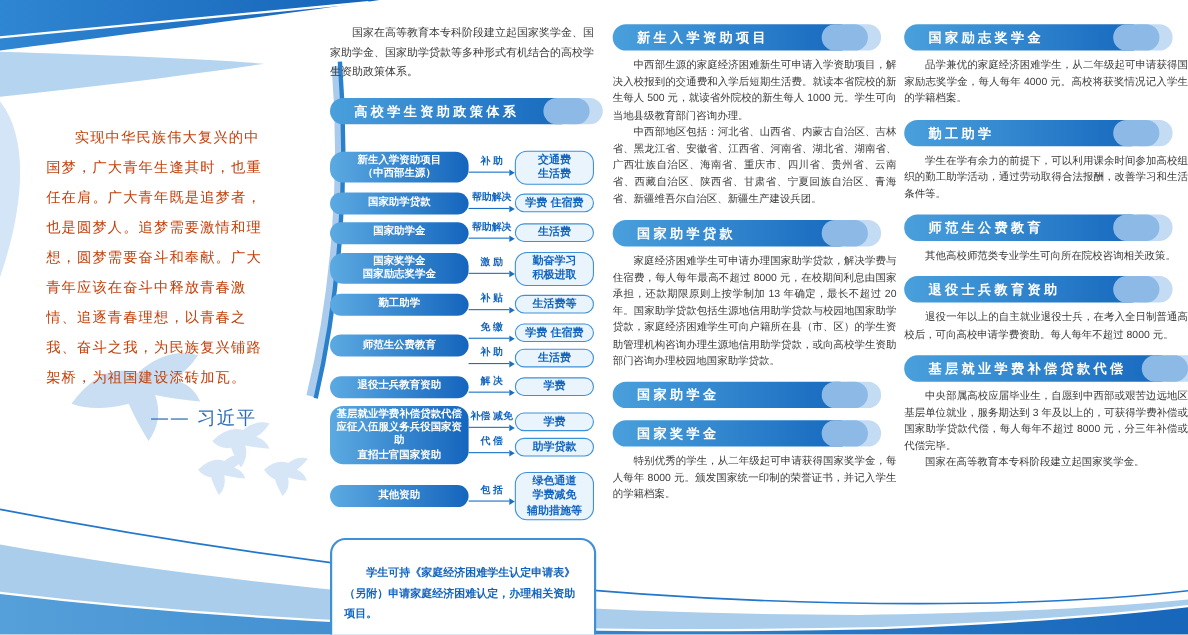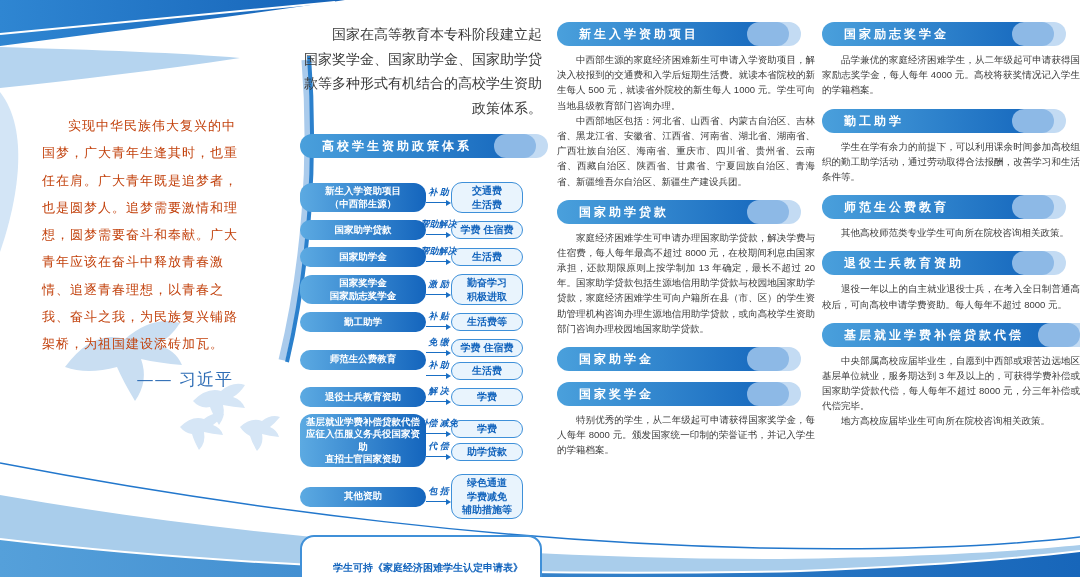--- a/index.html
+++ b/index.html
@@ -32,36 +32,35 @@
     width:42px; height:24px; border-radius:13px; background:#8db9e6;
   }
   .banner::after{
     content:""; position:absolute; z-index:-2; top:0; right:-26px;
     width:42px; height:24px; border-radius:13px; background:#c3dbf3;
   }
 
   
   .panel-flow{position:absolute; left:300px; top:22px; width:242px;}
   .flow-intro{
-    font-size:14px; color:#3a3a3a; line-height:1.75; text-indent:2em;
+    font-size:10px; color:#3a3a3a; line-height:1.75; text-indent:2em;
     margin:0 0 14px 0;
-    text-align:right;
   }
   .flowchart{display:flex; flex-direction:column; gap:7px; margin-top:14px;}
   .flow-row{display:flex; align-items:center;}
   .flow-source{
     width:126px; flex:none; min-height:20px; box-sizing:border-box;
     display:flex; align-items:center; justify-content:center;
     background:linear-gradient(90deg,#5caae2,#1465bd);
     border-radius:12px; color:#fff; font-size:9.5px; font-weight:bold;
     text-align:center; white-space:pre-line; padding:2px 3px; line-height:1.3;
   }
   .flow-links{flex:1; display:flex; flex-direction:column; gap:5px;}
   .flow-link{display:flex; align-items:center;}
-  .flow-connector{position:relative; width:25px; height:18px; flex:none;font-style:italic;}
+  .flow-connector{position:relative; width:42px; height:18px; flex:none;}
   .flow-label{
     position:absolute; top:-3px; left:50%; transform:translateX(-50%);
     font-size:9px; font-weight:bold; color:#1465bd; white-space:nowrap;
   }
   .flow-connector::after{ 
     content:""; position:absolute; left:0; right:5px; bottom:4px;
     border-top:1.5px solid #1a6fc4;
   }
   .flow-connector::before{ 
     content:""; position:absolute; right:0; bottom:1px;
@@ -318,17 +317,17 @@
       <div class="banner">师范生公费教育</div>
       <p>其他高校师范类专业学生可向所在院校咨询相关政策。</p>
     </div>
     <div class="section">
       <div class="banner">退役士兵教育资助</div>
       <p>退役一年以上的自主就业退役士兵，在考入全日制普通高校后，可向高校申请学费资助。每人每年不超过 8000 元。</p>
     </div>
     <div class="section">
       <div class="banner" style="width:222px;">基层就业学费补偿贷款代偿</div>
       <p>中央部属高校应届毕业生，自愿到中西部或艰苦边远地区基层单位就业，服务期达到 3 年及以上的，可获得学费补偿或国家助学贷款代偿，每人每年不超过 8000 元，分三年补偿或代偿完毕。</p>
-      <p>地方高校应届毕业生可向所在院校咨询相关政策。</p>
+      <p>国家在高等教育本专科阶段建立起国家奖学金。</p>
     </div>
   </div>
 
 </div>
 
 </body></html>

